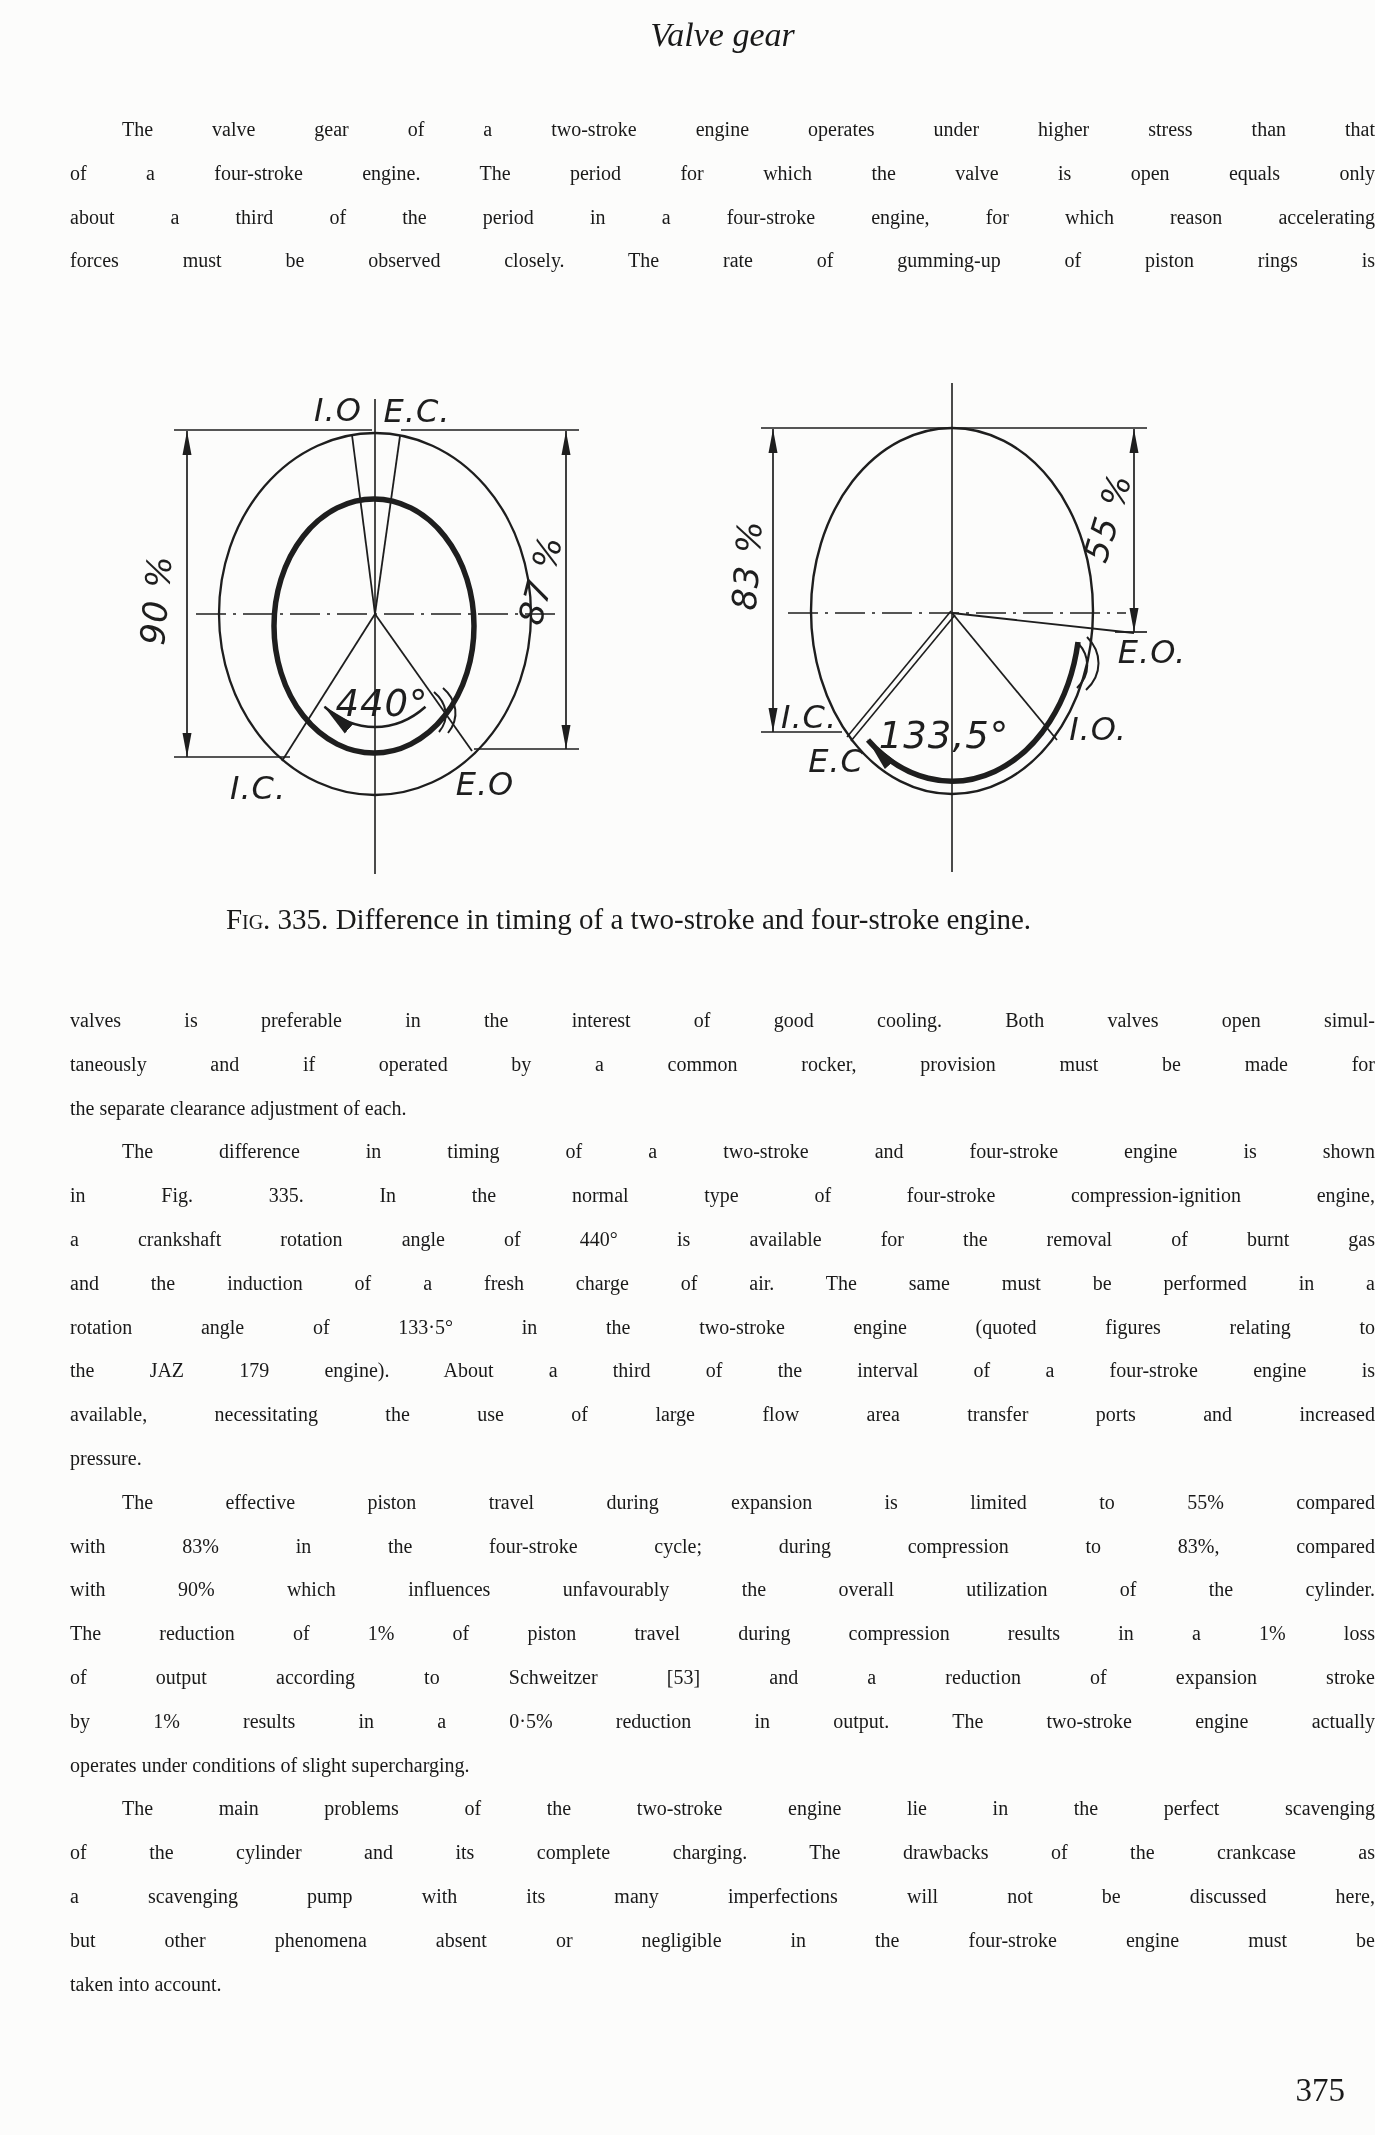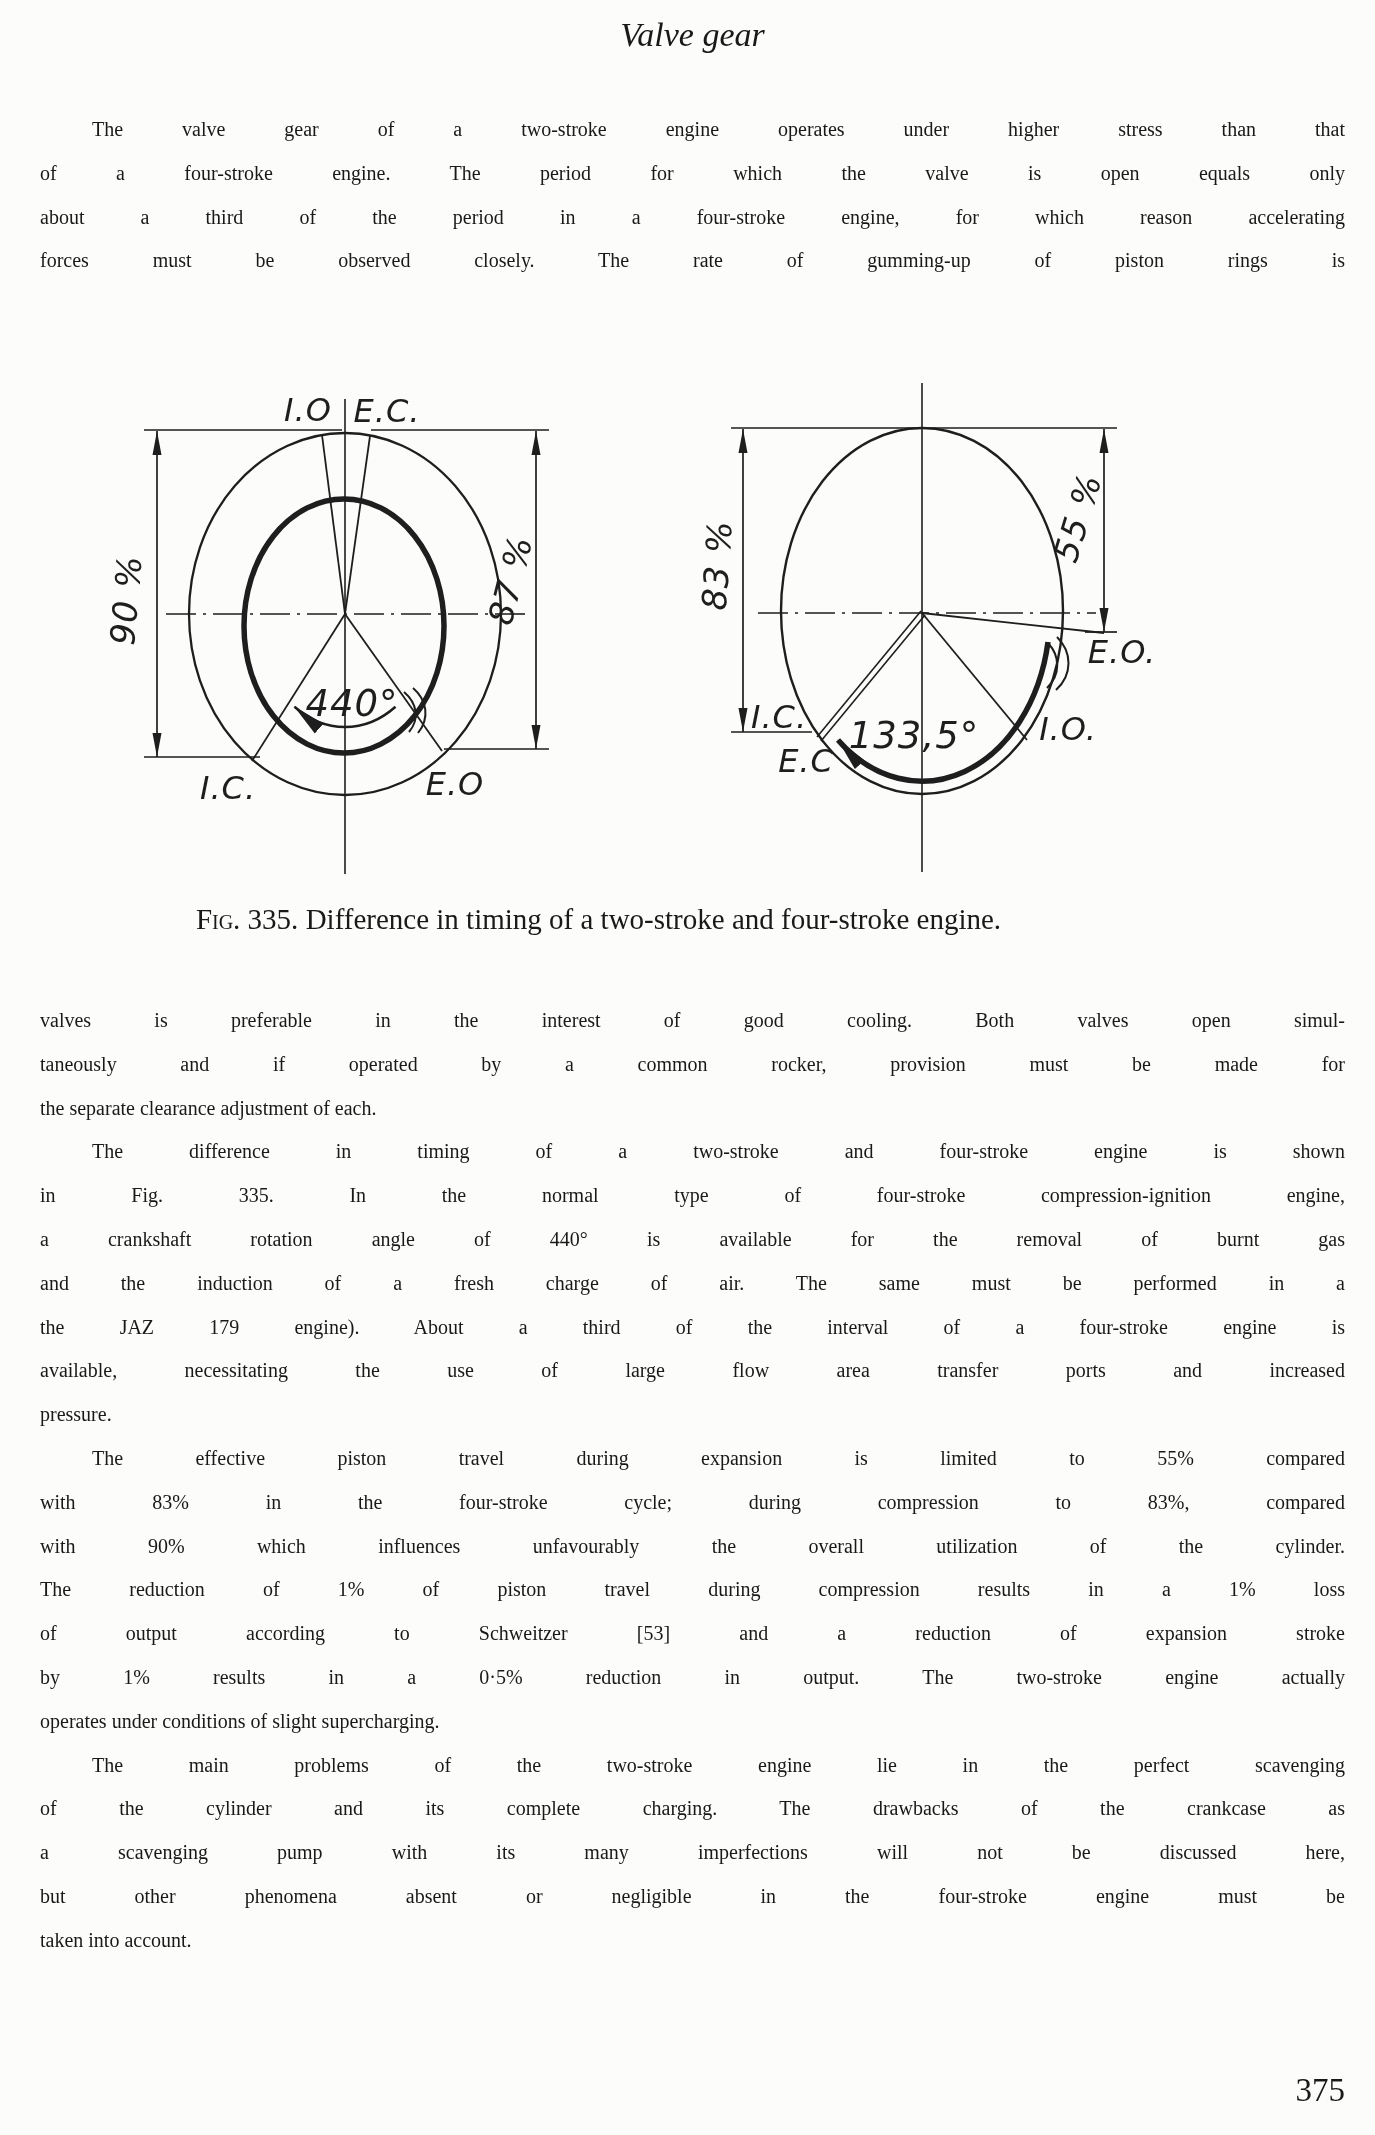--- a/index.html
+++ b/index.html
@@ -4,21 +4,21 @@
 <style>
   html,body { margin:0; padding:0; }
   body {
     width:1375px; height:2135px;
     background:#fcfcfb;
     font-family:"Liberation Serif", serif;
     color:#191919;
     position:relative;
     overflow:hidden;
   }
-  .page { position:absolute; inset:0; }
+  .page { position:absolute; inset:0;margin-left:30px; }
   .title {
     position:absolute; top:13px; left:40px; width:1305px;
     text-align:center; font-style:italic; font-size:34px; line-height:44px;
   }
   .textblock {
     position:absolute; left:40px; width:1305px;
     font-size:20px; line-height:43.8px;
   }
   #para1 { top:108px; }
   #body2 { top:999px; }
@@ -137,20 +137,21 @@
     <div>
       <div class="line">valves is preferable in the interest of good cooling. Both valves open simul-</div>
       <div class="line">taneously and if operated by a common rocker, provision must be made for</div>
       <div class="line last">the separate clearance adjustment of each.</div>
     </div>
     <div>
       <div class="line first">The difference in timing of a two-stroke and four-stroke engine is shown</div>
       <div class="line">in Fig. 335. In the normal type of four-stroke compression-ignition engine,</div>
       <div class="line">a crankshaft rotation angle of 440° is available for the removal of burnt gas</div>
       <div class="line">and the induction of a fresh charge of air. The same must be performed in a</div>
+      <div class="line">rotation angle of 133·5° in the two-stroke engine (quoted figures relating to</div>
       <div class="line">the JAZ 179 engine). About a third of the interval of a four-stroke engine is</div>
       <div class="line">available, necessitating the use of large flow area transfer ports and increased</div>
       <div class="line last">pressure.</div>
     </div>
     <div>
       <div class="line first">The effective piston travel during expansion is limited to 55% compared</div>
       <div class="line">with 83% in the four-stroke cycle; during compression to 83%, compared</div>
       <div class="line">with 90% which influences unfavourably the overall utilization of the cylinder.</div>
       <div class="line">The reduction of 1% of piston travel during compression results in a 1% loss</div>
       <div class="line">of output according to Schweitzer [53] and a reduction of expansion stroke</div>

